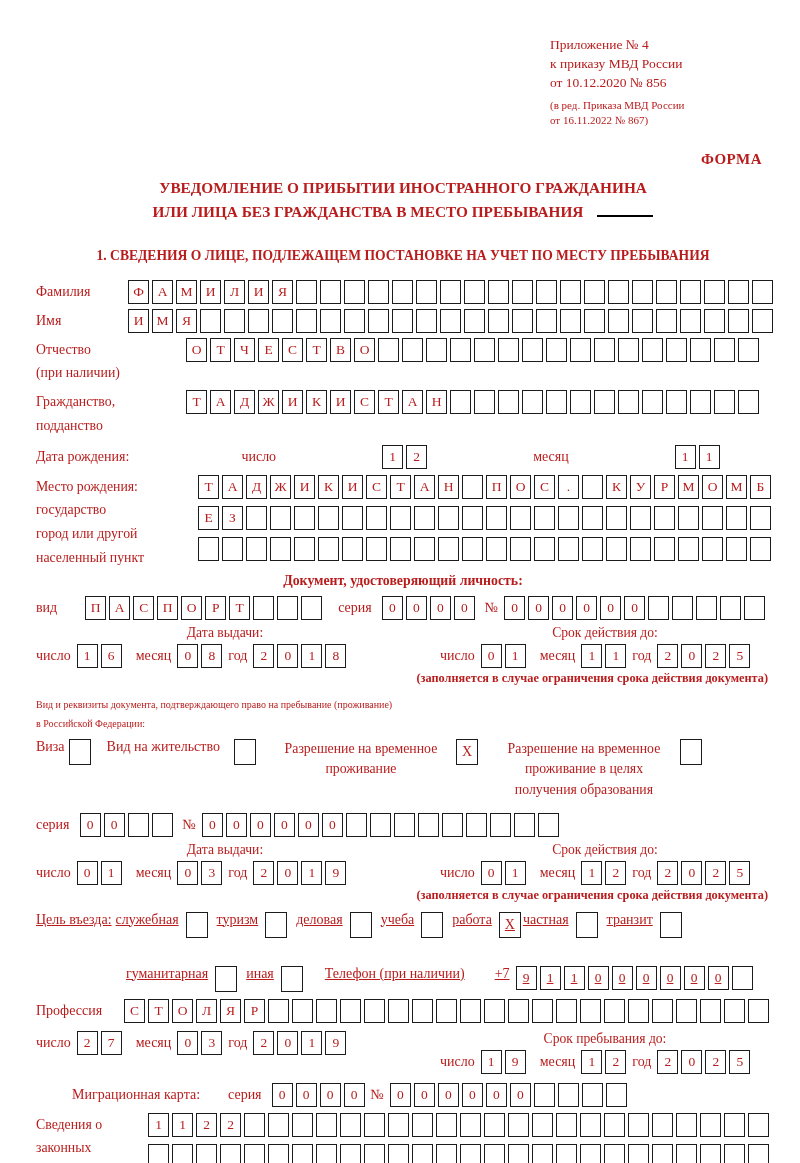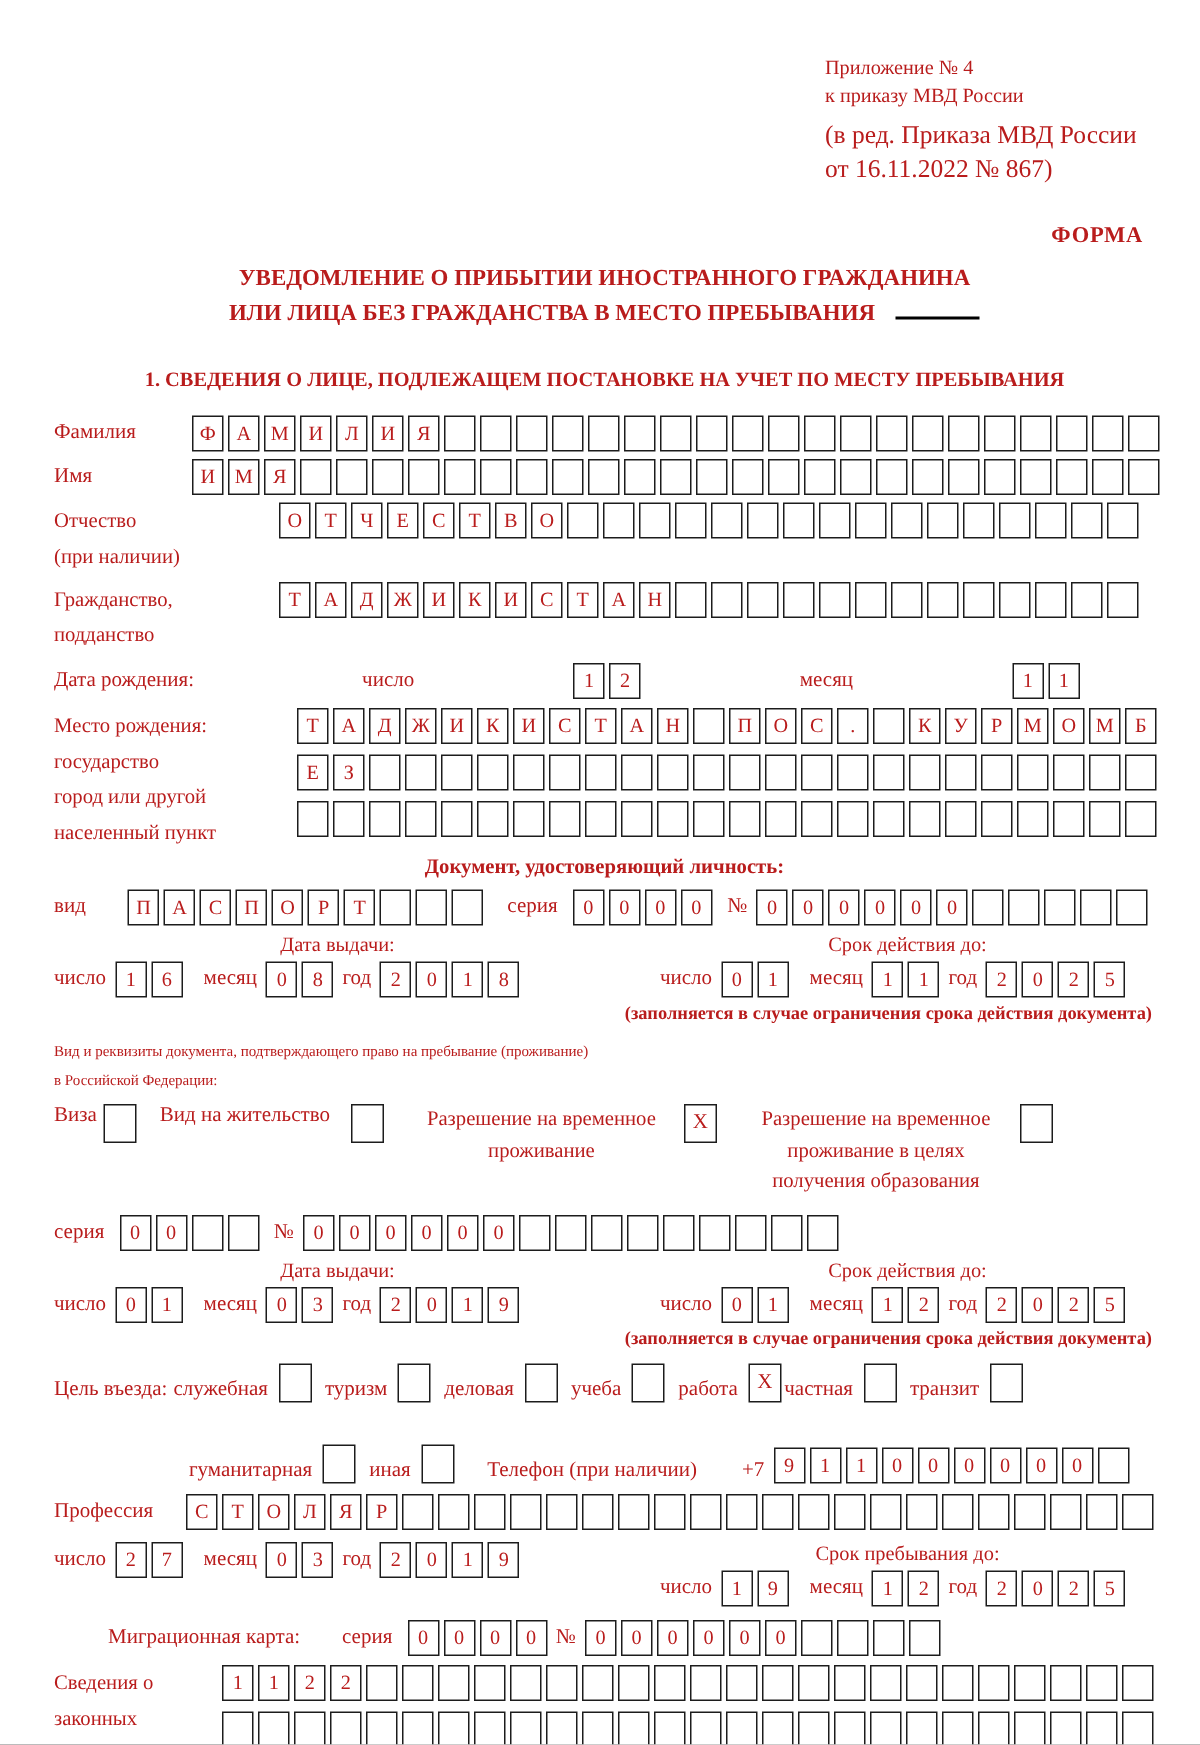--- a/index.html
+++ b/index.html
@@ -3,21 +3,21 @@
 <meta charset="utf-8">
 <style>
   html,body{margin:0;padding:0;background:#888;}
   .page{
     width:800px;height:1163px;background:#ffffff;color:#b91c1c;
     font-family:"Liberation Serif","DejaVu Serif",serif;
     box-sizing:border-box;padding:36px 30px 0 36px;position:relative;overflow:hidden;
   }
   
   .hdr{margin-left:auto;width:220px;font-size:13.5px;line-height:1.4;}
-  .hdr .amend{font-size:17px;margin-top:5px;line-height:1.35;}
+  .hdr .amend{font-size:11px;margin-top:5px;line-height:1.35;}
   .forma{text-align:right;font-weight:bold;font-size:15px;margin:24px 8px 8px 0;letter-spacing:.5px;}
   
   .title{text-align:center;font-weight:bold;font-size:15.3px;line-height:1.55;margin-top:8px;}
   .blank-line{display:inline-block;width:56px;border-bottom:2px solid #000;margin-left:14px;}
   .sec{text-align:center;font-weight:bold;font-size:13.6px;margin:24px 0 16px;}
   
   .row{display:flex;align-items:center;margin-bottom:5px;font-size:14px;}
   .row.top{align-items:flex-start;}
   .lbl{flex:0 0 auto;}
   .w92{width:92px;}
@@ -46,32 +46,33 @@
   .dg-right{margin-left:auto;width:330px;}
   .dg-title{text-align:center;font-size:13.6px;margin-bottom:3px;}
   .dg-row{display:flex;align-items:center;gap:6px;}
   .note{text-align:right;font-size:12.3px;margin:3px 2px 9px 0;font-weight:bold;}
   .intro{font-size:10px;line-height:1.9;margin-top:2px;}
   
   .visa-row{display:flex;align-items:flex-start;margin:6px 0 12px;font-size:14px;}
   .opt{display:flex;align-items:flex-start;}
   .opt-label{text-align:center;font-size:13.8px;line-height:1.5;}
   .ol-170{width:178px;} .ol-180{width:180px;}
-  .purpose-row{display:flex;align-items:flex-end;margin-bottom:7px;font-size:14px;flex-wrap:nowrap;}
+  .purpose-row{display:flex;align-items:flex-start;margin-bottom:7px;font-size:14px;flex-wrap:nowrap;text-decoration:underline;}
   .purpose-row .chk{margin-left:7px;margin-right:9px;}
   .indent90{margin-left:90px;margin-top:28px;}
 </style>
 </head>
 <body>
 
 <div class="page">
 
   <div class="hdr">
     <div>Приложение № 4</div>
     <div>к приказу МВД России</div>
+    <div>от 10.12.2020 № 856</div>
     <div class="amend">
       <div>(в ред. Приказа МВД России</div>
       <div>от 16.11.2022 № 867)</div>
     </div>
   </div>
   <div class="forma">ФОРМА</div>
 
   <div class="title">
     <div>УВЕДОМЛЕНИЕ О ПРИБЫТИИ ИНОСТРАННОГО ГРАЖДАНИНА</div>
     <div>

